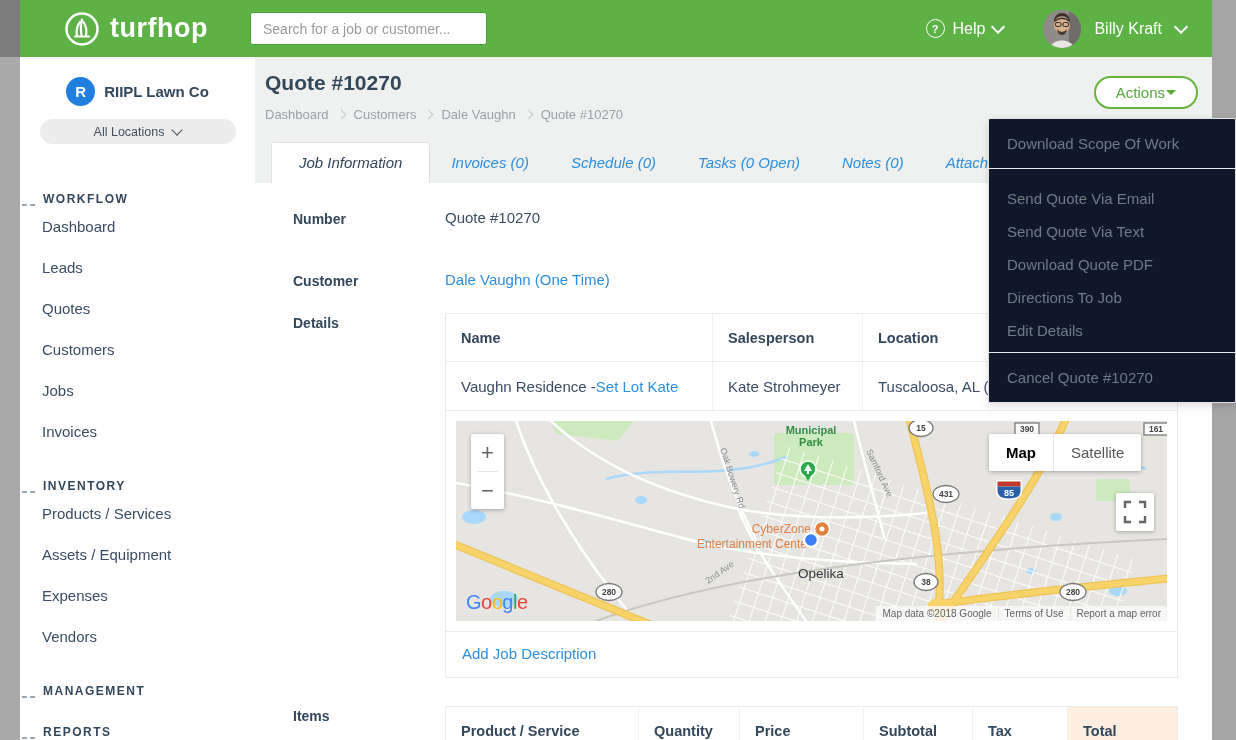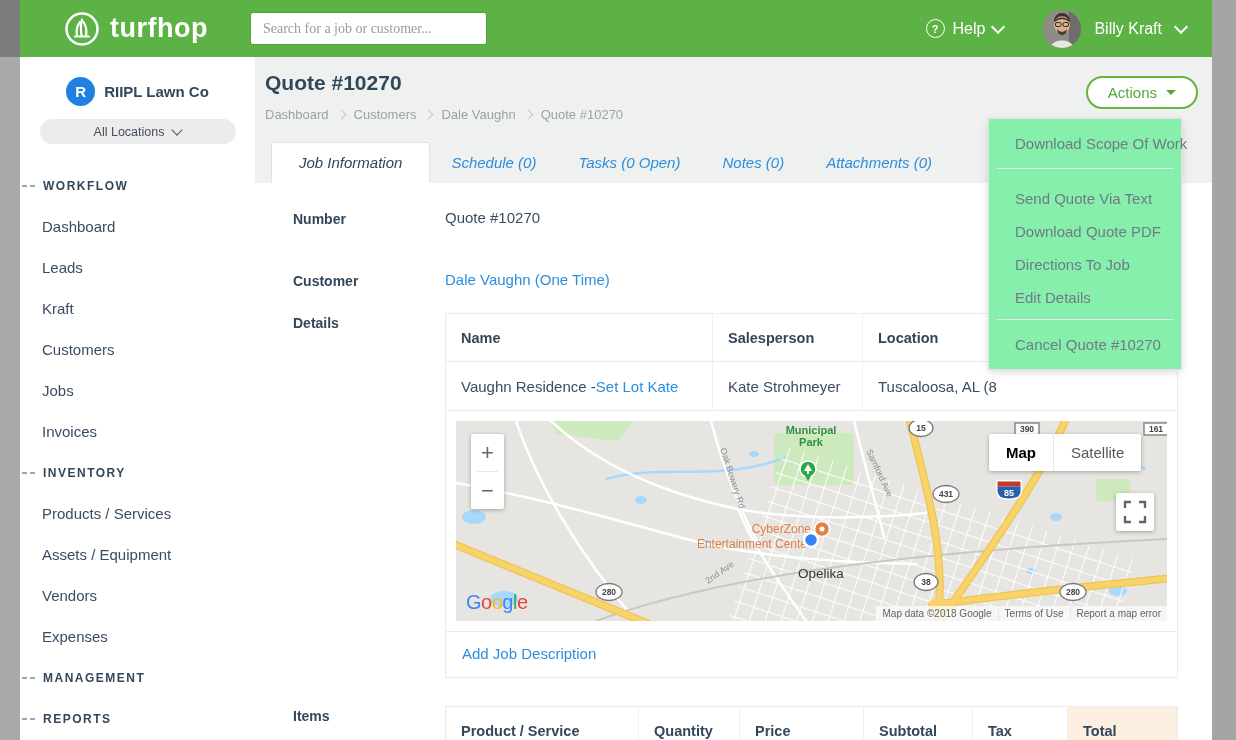--- a/index.html
+++ b/index.html
@@ -10,21 +10,21 @@
   .strip-left{position:absolute;left:0;top:0;width:20px;height:740px;background:#a9a9a9;}
   .strip-left-top{position:absolute;left:0;top:0;width:20px;height:57px;background:#7c7c7c;}
   .strip-right{position:absolute;right:0;top:0;width:24px;height:740px;background:#a5a5a5;}
 
   
   .topbar{position:absolute;left:20px;top:0;width:1192px;height:57px;background:#5cb244;
           display:flex;align-items:center;padding-right:26px;box-sizing:border-box;}
   .logo{display:flex;align-items:center;gap:10px;margin-left:44px;cursor:pointer;}
   .logo-text{color:#fff;font-size:27px;font-weight:700;letter-spacing:.5px;}
   .search{margin-left:42px;width:237px;height:33px;border:1px solid #4ea238;border-radius:3px;
-          padding:0 12px;font-size:14px;color:#444;font-family:Liberation Serif, serif;box-sizing:border-box;}
+          padding:0 12px;font-size:14px;color:#444;font-family:Liberation Sans, sans-serif;box-sizing:border-box;}
   .search::placeholder{color:#9a9a9a;}
   .tb-right{margin-left:auto;display:flex;align-items:center;}
   .help{display:flex;align-items:center;gap:8px;color:#fff;font-size:16px;cursor:pointer;}
   .qmark{width:17px;height:17px;border:1.5px solid #fff;border-radius:50%;display:flex;
          align-items:center;justify-content:center;font-size:11px;font-weight:700;}
   .qmark::before{content:"?";}
   .chev-w{width:8px;height:8px;border-right:2px solid #fff;border-bottom:2px solid #fff;
           transform:rotate(45deg);margin-top:-4px;display:inline-block;}
   .avatar{width:38px;height:38px;border-radius:50%;overflow:hidden;margin-left:40px;cursor:pointer;
           background:#8f8b88;flex-shrink:0;}
@@ -36,39 +36,39 @@
   .company{display:flex;align-items:center;justify-content:center;gap:9px;padding-top:20px;}
   .rbadge{width:29px;height:29px;border-radius:50%;background:#1f80df;color:#fff;font-weight:700;
           font-size:15px;display:flex;align-items:center;justify-content:center;}
   .cname{font-size:15px;font-weight:700;color:#33475b;}
   .loc-pill{margin:13px auto 0;width:196px;height:25px;background:#ececec;border-radius:13px;
             display:flex;align-items:center;justify-content:center;gap:9px;font-size:12.5px;
             color:#44505e;cursor:pointer;}
   .chev-d{width:7px;height:7px;border-right:1.5px solid #555;border-bottom:1.5px solid #555;
           transform:rotate(45deg);margin-top:-3px;display:inline-block;}
   .nav{margin-top:21px;}
-  .nav-sec{height:41px;display:flex;align-items:center;padding-left:2px;cursor:pointer;}
+  .nav-sec{height:41px;display:flex;align-items:flex-end;padding-left:2px;cursor:pointer;}
   .dash{width:13px;border-top:2px dashed #9aa5b0;margin-right:8px;display:inline-block;}
   .sec-label{font-size:12px;font-weight:700;letter-spacing:1.5px;color:#33475b;}
   .nav-item{height:41px;display:flex;align-items:center;padding-left:22px;font-size:15px;
             color:#3b4d63;cursor:pointer;}
 
   
   .main{position:absolute;left:255px;top:57px;width:957px;bottom:0;background:#eff1f0;}
   .page-head{position:relative;height:126px;}
   .ptitle{position:absolute;left:10px;top:14px;font-size:21px;font-weight:700;color:#33475b;}
   .crumbs{position:absolute;left:10px;top:50px;display:flex;align-items:center;gap:9px;
           font-size:13px;color:#9aa1a8;}
   .crumb{cursor:pointer;}
   .crumb.current{cursor:default;}
   .csep{width:6px;height:6px;border-right:1.5px solid #c3c7cb;border-top:1.5px solid #c3c7cb;
         transform:rotate(45deg);display:inline-block;}
   .actions-btn{position:absolute;right:14px;top:19px;height:33px;padding:0 20px;background:#fff;
           border:2px solid #66b43c;border-radius:18px;color:#56a839;font-size:15px;display:flex;
-          align-items:center;gap:9px;cursor:pointer;box-sizing:border-box;}
+          align-items:center;gap:1px;cursor:pointer;box-sizing:border-box;}
   .caret{width:0;height:0;border-left:5px solid transparent;border-right:5px solid transparent;
          border-top:5px solid #56a839;display:inline-block;}
   .tabbar{position:absolute;bottom:0;left:16px;display:flex;align-items:flex-end;font-style:italic;}
   .tab{height:40px;line-height:40px;padding:0 21px;font-size:15px;color:#2e8ede;cursor:pointer;}
   .tab.active{background:#fff;border:1px solid #e2e2e2;border-bottom:none;border-radius:3px 3px 0 0;
               color:#33475b;padding:0 27px;cursor:default;}
 
   .content{position:absolute;top:126px;left:0;right:0;bottom:0;background:#fff;
            padding:26px 0 0 38px;box-sizing:border-box;}
   .frow{display:flex;}
@@ -97,22 +97,22 @@
   .row-items{margin-top:28px;}
   .it-head{height:48px;}
   .i-prod{width:193px;}
   .i-qty{width:101px;}
   .i-price{width:124px;}
   .i-sub{width:109px;}
   .i-tax{width:95px;}
   .i-total{width:109px;background:#fcefe0;}
 
   
-  .menu{position:absolute;left:988px;top:118px;width:194px;background:#86efac;border:1px solid #e2e2e2;
-        border-radius:2px;box-shadow:0 3px 9px rgba(0,0,0,.13);z-index:60;padding:5px 8px;
+  .menu{position:absolute;left:988px;top:118px;width:248px;background:#0f172a;border:1px solid #e2e2e2;
+        border-radius:2px;box-shadow:0 3px 9px rgba(0,0,0,.13);z-index:60;padding:5px 0;
         box-sizing:border-box;}
   .menu-item{padding:8px 18px;font-size:15px;color:#6f7b85;cursor:pointer;white-space:nowrap;}
   .menu-item.lg{padding:11px 18px;}
   .menu-div{border-top:1px solid #e8eaeb;margin:5px 0;}
   .menu-gap{height:8px;}
 
   
   .gmap{position:relative;width:711px;height:200px;background:#e7e5e1;overflow:hidden;cursor:grab;}
   .gmap svg.base{position:absolute;left:0;top:0;}
   .zoomctl{position:absolute;left:15px;top:13px;width:33px;background:#fff;border-radius:2px;
@@ -197,32 +197,32 @@
       <span>All Locations</span>
       <span class="chev-d"></span>
     </div>
     <nav class="nav">
       <div class="nav-sec">
         <span class="dash"></span>
         <span class="sec-label">WORKFLOW</span>
       </div>
       <div class="nav-item">Dashboard</div>
       <div class="nav-item">Leads</div>
-      <div class="nav-item">Kraft</div>
+      <div class="nav-item">Quotes</div>
       <div class="nav-item">Customers</div>
       <div class="nav-item">Jobs</div>
       <div class="nav-item">Invoices</div>
       <div class="nav-sec">
         <span class="dash"></span>
         <span class="sec-label">INVENTORY</span>
       </div>
       <div class="nav-item">Products / Services</div>
       <div class="nav-item">Assets / Equipment</div>
+      <div class="nav-item">Expenses</div>
       <div class="nav-item">Vendors</div>
-      <div class="nav-item">Expenses</div>
       <div class="nav-sec">
         <span class="dash"></span>
         <span class="sec-label">MANAGEMENT</span>
       </div>
       <div class="nav-sec">
         <span class="dash"></span>
         <span class="sec-label">REPORTS</span>
       </div>
     </nav>
   </aside>
@@ -238,20 +238,21 @@
         <span class="crumb">Dale Vaughn</span>
         <span class="csep"></span>
         <span class="crumb current">Quote #10270</span>
       </div>
       <div class="actions-btn">
         <span>Actions</span>
         <span class="caret"></span>
       </div>
       <div class="tabbar">
         <div class="tab active">Job Information</div>
+        <div class="tab">Invoices (0)</div>
         <div class="tab">Schedule (0)</div>
         <div class="tab">Tasks (0 Open)</div>
         <div class="tab">Notes (0)</div>
         <div class="tab">Attachments (0)</div>
       </div>
     </div>
 
     <div class="content">
 
       <div class="frow row-number">
@@ -450,20 +451,21 @@
         </div>
       </div>
 
     </div>
   </main>
 
   <div class="menu">
     <div class="menu-item lg">Download Scope Of Work</div>
     <div class="menu-div"></div>
     <div class="menu-gap"></div>
+    <div class="menu-item">Send Quote Via Email</div>
     <div class="menu-item">Send Quote Via Text</div>
     <div class="menu-item">Download Quote PDF</div>
     <div class="menu-item">Directions To Job</div>
     <div class="menu-item">Edit Details</div>
     <div class="menu-div"></div>
     <div class="menu-item lg">Cancel Quote #10270</div>
   </div>
 
 </div>
 

